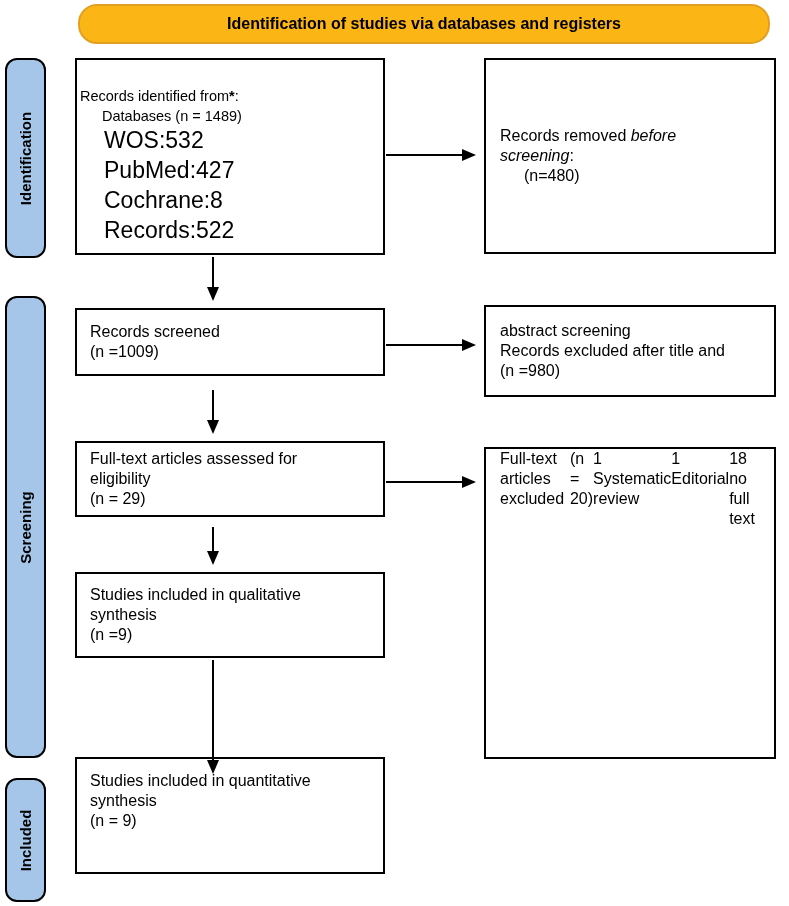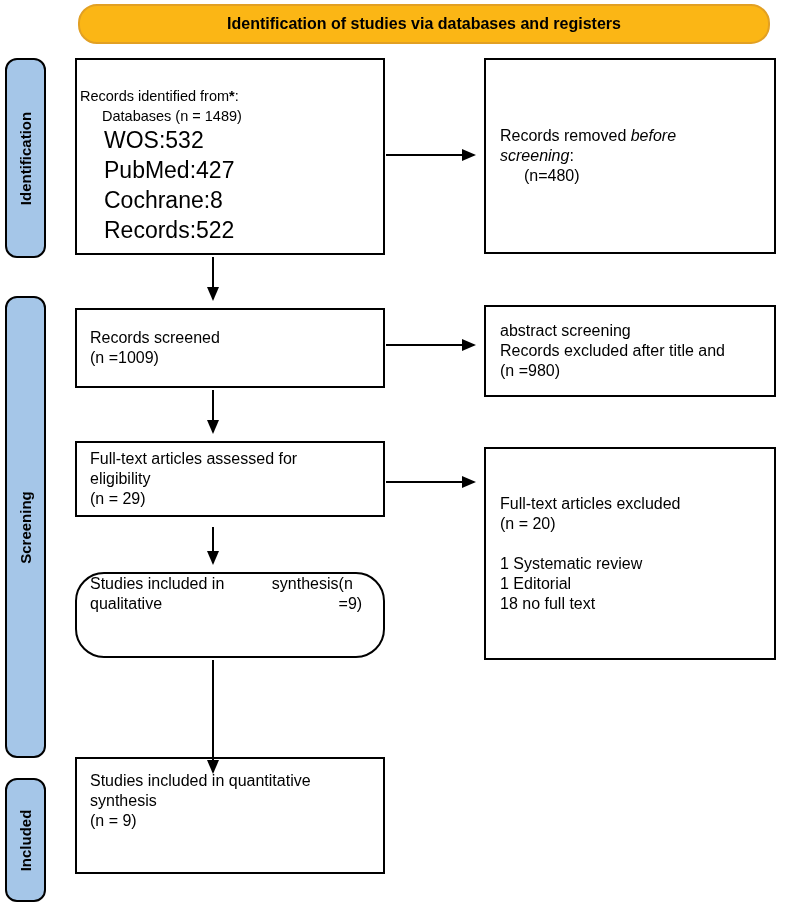--- a/index.html
+++ b/index.html
@@ -53,26 +53,26 @@
   .col-right{left:484px;width:292px;}
 
   .box.b-identified{top:58px;height:197px;padding:26px 8px 0 3px;}
   .b-identified .sm{font-size:14.5px;line-height:1.38;}
   .b-identified .ind1{margin-left:22px;}
   .b-identified .src{display:block;font-size:23px;line-height:1.3;margin-left:24px;}
 
   .box.b-removed{top:58px;height:196px;display:flex;flex-direction:column;justify-content:center;padding:0 25px 0 14px;}
   .b-removed .ind{margin-left:24px;}
 
-  .box.b-screened{top:308px;height:80px;display:flex;flex-direction:column;justify-content:center;padding:0 8px 0 13px;}
+  .box.b-screened{top:308px;height:68px;display:flex;flex-direction:column;justify-content:center;padding:0 8px 0 13px;}
   .box.b-excluded-title{top:305px;height:92px;display:flex;flex-direction:column;justify-content:center;padding:0 8px 0 14px;}
   .box.b-assessed{top:441px;height:76px;display:flex;flex-direction:column;justify-content:center;padding:0 2px 0 13px;}
-  .box.b-ft-excluded{top:447px;height:213px;display:flex;flex-direction:column;justify-content:center;padding:0 8px 0 14px;}
+  .box.b-ft-excluded{top:447px;height:312px;display:flex;justify-content:center;padding:0 8px 0 14px;}
   .b-ft-excluded .gap{height:20px;}
-  .box.b-qualitative{top:572px;height:86px;display:flex;flex-direction:row;justify-content:center;padding:0 8px 0 13px;border-radius:29px;}
+  .box.b-qualitative{top:572px;height:86px;display:flex;flex-direction:column;justify-content:center;padding:0 8px 0 13px;}
   .box.b-quantitative{top:757px;height:117px;padding:12px 8px 0 13px;}
 
   .line{display:block;}
   .it{font-style:italic;}
   .bold-star{font-weight:bold;}
 
   
   svg.overlay{position:absolute;left:0;top:0;pointer-events:none;}
   svg.overlay line{stroke:#000;stroke-width:2;}
 </style>

